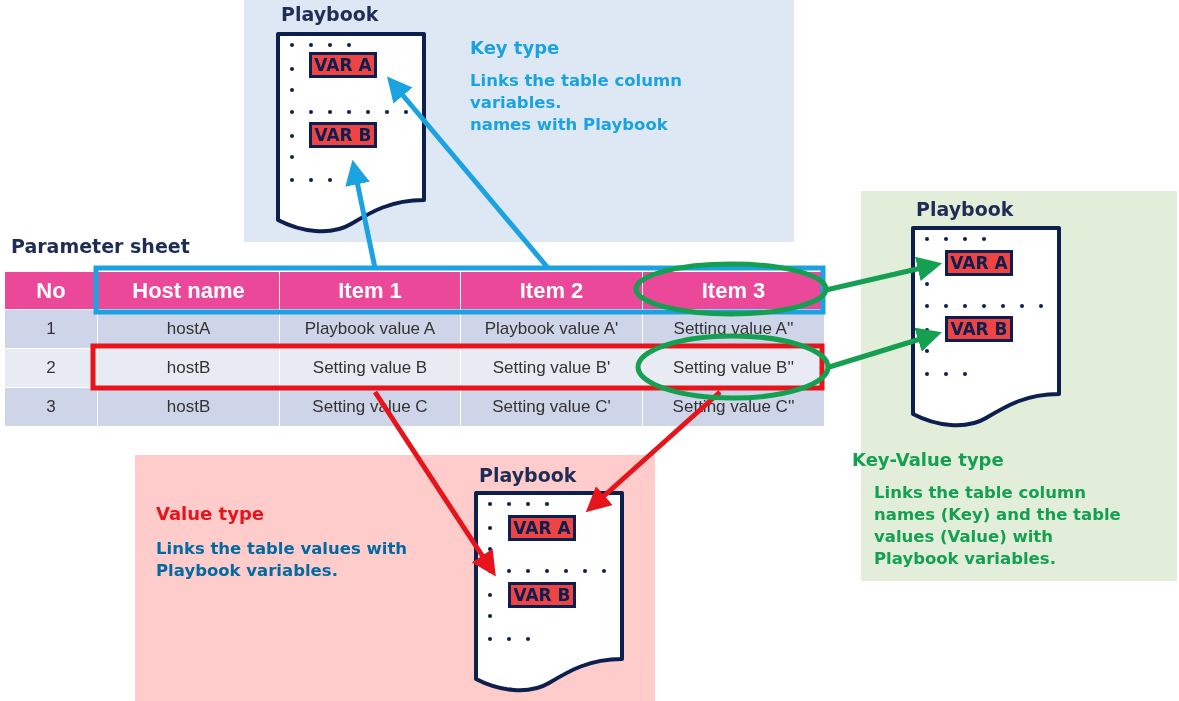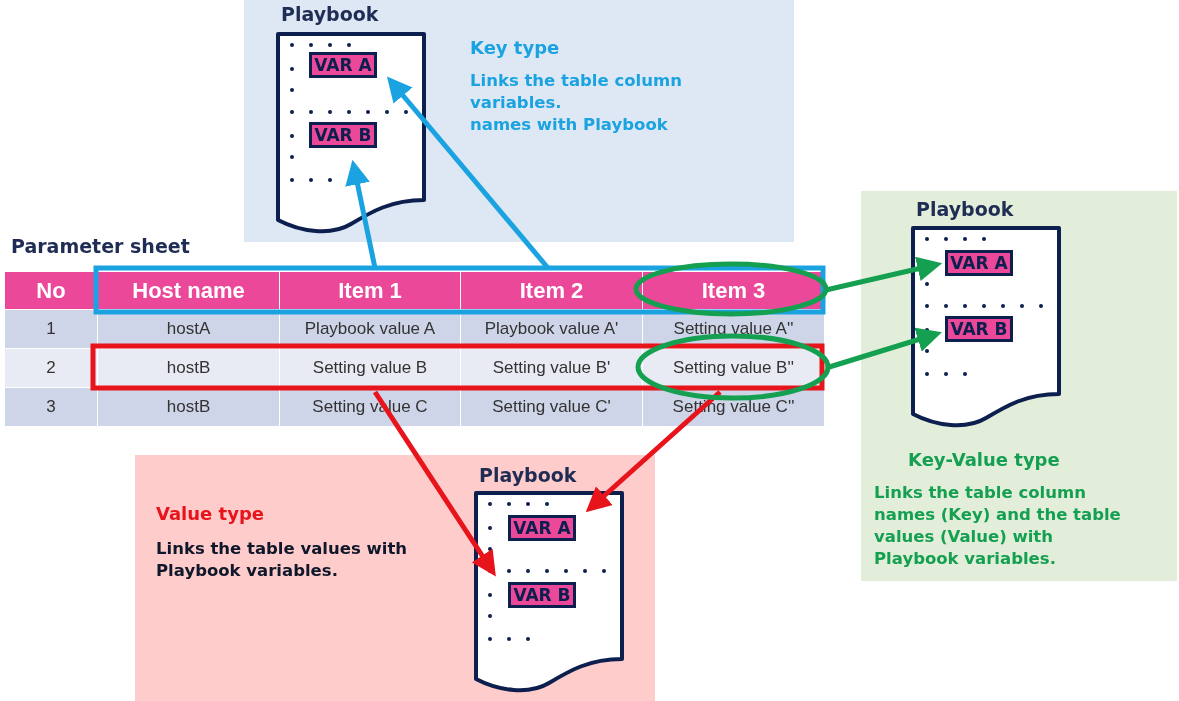--- a/index.html
+++ b/index.html
@@ -10,21 +10,21 @@
   }
   .panel { position: absolute; }
   #panel-key { left: 244px; top: 0; width: 550px; height: 242px; background: #dde8f4; }
   #panel-kv { left: 861px; top: 191px; width: 316px; height: 390px; background: #e2eed9; }
   #panel-value { left: 135px; top: 455px; width: 520px; height: 246px; background: #ffcccc; }
 
   .pb-title { position: absolute; font-weight: bold; font-size: 19px; color: #1f2d55; }
   .doc { position: absolute; width: 150px; height: 205px; }
   .doc svg { position: absolute; left: 0; top: 0; overflow: visible; }
   .var-box {
-    position: absolute; border: 3px solid #0d1f4e; background: #ec4899;
+    position: absolute; border: 3px solid #0d1f4e; background: #ef4444;
     font-weight: bold; font-size: 17px; color: #0d1f4e;
     width: 62px; height: 20px; line-height: 20px; text-align: center;
   }
 
   .type-title { position: absolute; font-weight: bold; font-size: 18px; }
   .type-desc { position: absolute; font-weight: bold; font-size: 16.5px; line-height: 22px; }
 
   #sheet-title { position: absolute; left: 11px; top: 235px; font-weight: bold; font-size: 19px; color: #1f2d55; }
 
   #param-table { position: absolute; left: 4px; top: 271px; border-collapse: collapse; table-layout: fixed; }
@@ -97,21 +97,21 @@
       <circle cx="130" cy="80" r="2" fill="#0d1f4e"></circle>
       <circle cx="16" cy="104" r="2" fill="#0d1f4e"></circle>
       <circle cx="16" cy="125" r="2" fill="#0d1f4e"></circle>
       <circle cx="16" cy="148" r="2" fill="#0d1f4e"></circle>
       <circle cx="35" cy="148" r="2" fill="#0d1f4e"></circle>
       <circle cx="54" cy="148" r="2" fill="#0d1f4e"></circle>
     </svg>
   <div class="var-box" style="left:34px;top:24px;">VAR A</div>
   <div class="var-box" style="left:34px;top:90px;">VAR B</div>
 </div>
-<div class="type-title" style="left:908px;top:449px;color:#14a050;">Key-Value  type</div>
+<div class="type-title" style="left:852px;top:449px;color:#14a050;">Key-Value  type</div>
 <div class="type-desc" style="left:874px;top:482px;color:#14a050;">
   <div>Links the table column</div>
   <div>names (Key) and the table</div>
   <div>values (Value) with</div>
   <div>Playbook variables.</div>
 </div>
 
 <div class="panel" id="panel-value"></div>
 <div class="pb-title" style="left:479px;top:464px;">Playbook</div>
 <div class="doc" style="left:474px;top:491px;">
@@ -133,21 +133,21 @@
       <circle cx="16" cy="104" r="2" fill="#0d1f4e"></circle>
       <circle cx="16" cy="125" r="2" fill="#0d1f4e"></circle>
       <circle cx="16" cy="148" r="2" fill="#0d1f4e"></circle>
       <circle cx="35" cy="148" r="2" fill="#0d1f4e"></circle>
       <circle cx="54" cy="148" r="2" fill="#0d1f4e"></circle>
     </svg>
   <div class="var-box" style="left:34px;top:24px;">VAR A</div>
   <div class="var-box" style="left:34px;top:91px;">VAR B</div>
 </div>
 <div class="type-title" style="left:156px;top:503px;color:#e8141c;">Value  type</div>
-<div class="type-desc" style="left:156px;top:538px;color:#0f172a;">
+<div class="type-desc" style="left:156px;top:538px;color:#0369a1;">
   <div>Links the table values with</div>
   <div>Playbook variables.</div>
 </div>
 
 <div id="sheet-title">Parameter sheet</div>
 <table id="param-table">
   <colgroup>
     <col style="width:93px">
       <col style="width:182px">
       <col style="width:181px">

